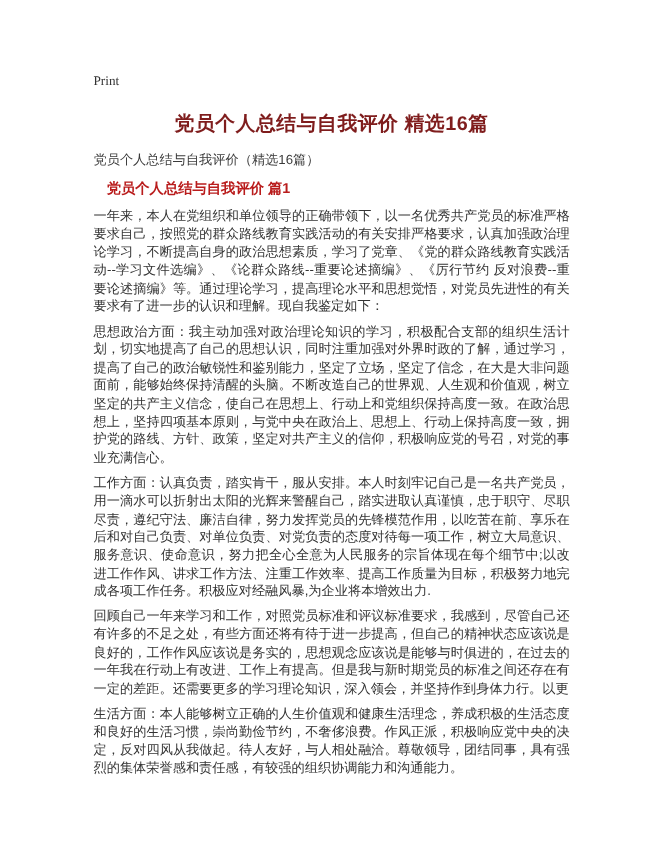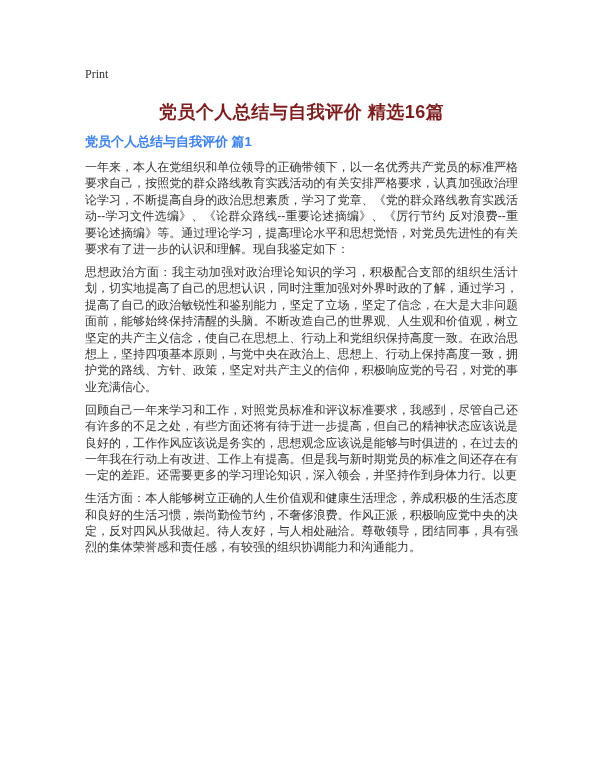--- a/index.html
+++ b/index.html
@@ -40,25 +40,25 @@
     letter-spacing: 0.5px;
   }
   .doc-subtitle {
     margin: 14px 0 0 0;
     font-size: 12px;
     line-height: 15px;
     font-weight: normal;
     color: #3a3a3a;
   }
   .section-heading {
-    margin: 9px 0 0 0;
+    margin: 9px 0 0 12px;
     font-size: 13px;
     line-height: 17px;
     font-weight: bold;
-    color: #3b82f6;
+    color: #b91c1c;
   }
   .body-text {
     margin: 9px 0 4px 0;
   }
   .body-text p {
     margin: 0 0 6.5px 0;
     width: 433px;
     font-size: 12px;
     line-height: 16.4px;
     text-align: justify;
@@ -69,23 +69,25 @@
 </style>
 </head>
 <body>
 
 <div class="page">
 
   <a class="print-link">Print</a>
 
   <h1 class="doc-title">党员个人总结与自我评价 精选16篇</h1>
 
+  <div class="doc-subtitle">党员个人总结与自我评价（精选16篇）</div>
 
   <h2 class="section-heading">党员个人总结与自我评价 篇1</h2>
 
   <div class="body-text">
     <p>一年来，本人在党组织和单位领导的正确带领下，以一名优秀共产党员的标准严格要求自己，按照党的群众路线教育实践活动的有关安排严格要求，认真加强政治理论学习，不断提高自身的政治思想素质，学习了党章、《党的群众路线教育实践活动--学习文件选编》、《论群众路线--重要论述摘编》、《厉行节约 反对浪费--重要论述摘编》等。通过理论学习，提高理论水平和思想觉悟，对党员先进性的有关要求有了进一步的认识和理解。现自我鉴定如下：</p>
     <p>思想政治方面：我主动加强对政治理论知识的学习，积极配合支部的组织生活计划，切实地提高了自己的思想认识，同时注重加强对外界时政的了解，通过学习，提高了自己的政治敏锐性和鉴别能力，坚定了立场，坚定了信念，在大是大非问题面前，能够始终保持清醒的头脑。不断改造自己的世界观、人生观和价值观，树立坚定的共产主义信念，使自己在思想上、行动上和党组织保持高度一致。在政治思想上，坚持四项基本原则，与党中央在政治上、思想上、行动上保持高度一致，拥护党的路线、方针、政策，坚定对共产主义的信仰，积极响应党的号召，对党的事业充满信心。</p>
+    <p>工作方面：认真负责，踏实肯干，服从安排。本人时刻牢记自己是一名共产党员，用一滴水可以折射出太阳的光辉来警醒自己，踏实进取认真谨慎，忠于职守、尽职尽责，遵纪守法、廉洁自律，努力发挥党员的先锋模范作用，以吃苦在前、享乐在后和对自己负责、对单位负责、对党负责的态度对待每一项工作，树立大局意识、服务意识、使命意识，努力把全心全意为人民服务的宗旨体现在每个细节中;以改进工作作风、讲求工作方法、注重工作效率、提高工作质量为目标，积极努力地完成各项工作任务。积极应对经融风暴,为企业将本增效出力.</p>
     <p>回顾自己一年来学习和工作，对照党员标准和评议标准要求，我感到，尽管自己还有许多的不足之处，有些方面还将有待于进一步提高，但自己的精神状态应该说是良好的，工作作风应该说是务实的，思想观念应该说是能够与时俱进的，在过去的一年我在行动上有改进、工作上有提高。但是我与新时期党员的标准之间还存在有一定的差距。还需要更多的学习理论知识，深入领会，并坚持作到身体力行。以更</p>
     <p>生活方面：本人能够树立正确的人生价值观和健康生活理念，养成积极的生活态度和良好的生活习惯，崇尚勤俭节约，不奢侈浪费。作风正派，积极响应党中央的决定，反对四风从我做起。待人友好，与人相处融洽。尊敬领导，团结同事，具有强烈的集体荣誉感和责任感，有较强的组织协调能力和沟通能力。</p>
   </div>
 
 </div>
 
 </body></html>

